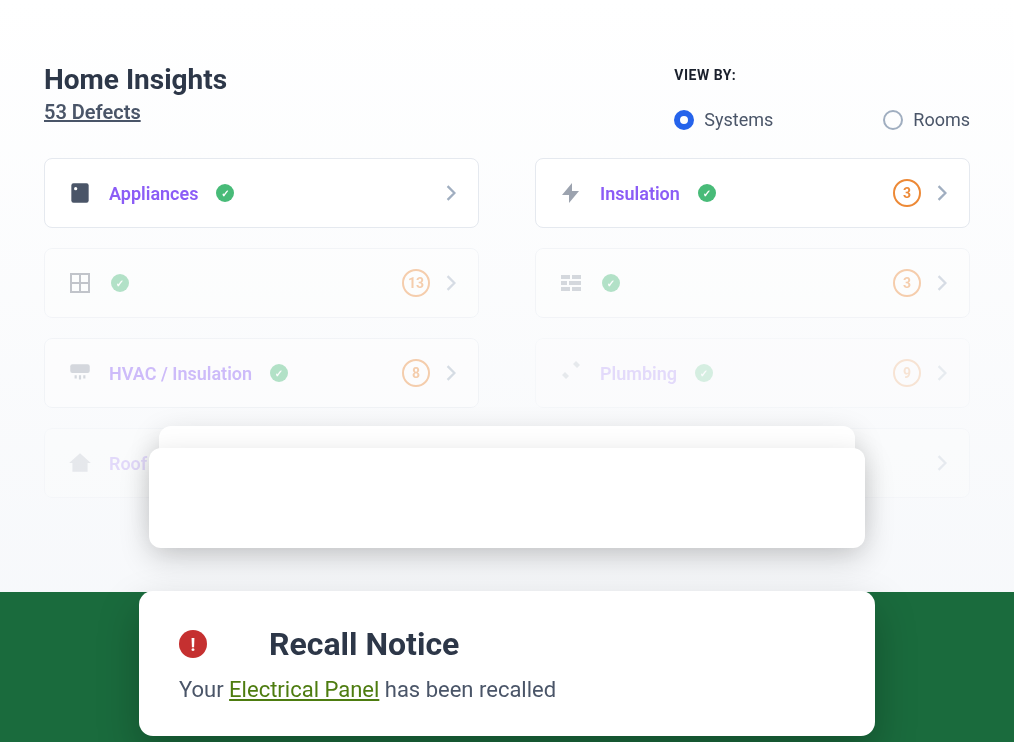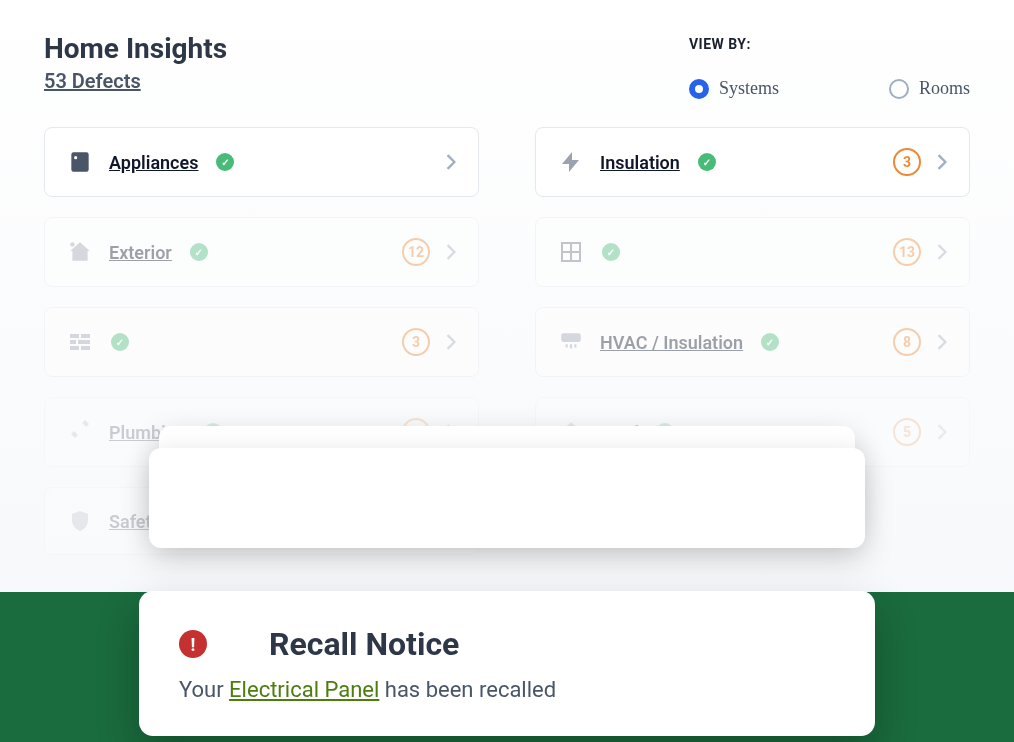--- a/index.html
+++ b/index.html
@@ -5,21 +5,21 @@
     * { box-sizing: border-box; margin: 0; padding: 0; }
     body {
       font-family: -apple-system, BlinkMacSystemFont, 'Segoe UI', Roboto, sans-serif;
       background: linear-gradient(to bottom, #ffffff 0%, #f5f7fa 100%);
       width: 1014px;
       height: 742px;
       position: relative;
       overflow: hidden;
     }
     .container {
-      padding: 32px 44px 0 44px;
+      padding: 63px 44px 0 44px;
     }
     .header {
       display: flex;
       justify-content: space-between;
       align-items: flex-start;
       margin-bottom: 28px;
     }
     .header-left { }
     .page-title {
       font-size: 28px;
@@ -63,21 +63,20 @@
       align-items: center;
       justify-content: center;
     }
     .radio-circle.selected {
       border-color: #2563eb;
       border-width: 6px;
     }
     .radio-option span {
       font-size: 18px;
       color: #4a5568;
-      font-family: Liberation Serif, serif;
     }
     .grid {
       display: grid;
       grid-template-columns: 1fr 1fr;
       gap: 20px 56px;
     }
     .card {
       background: #ffffff;
       border: 1px solid #e5e9ef;
       border-radius: 8px;
@@ -93,23 +92,22 @@
       width: 26px;
       height: 26px;
       display: flex;
       align-items: center;
       justify-content: center;
       color: #6b7280;
     }
     .card-label {
       font-size: 18px;
       font-weight: 600;
-      color: #0f172a;
+      color: #8b5cf6;
       flex: 0 0 auto;
-      text-decoration: underline;
     }
     .verified-badge {
       width: 18px;
       height: 18px;
       background: #48bb78;
       border-radius: 50%;
       display: inline-flex;
       align-items: center;
       justify-content: center;
       margin-left: 2px;
@@ -257,37 +255,20 @@
         <div class="spacer"></div>
         <div class="count-badge">3</div>
         <div class="chevron">
           <svg width="10" height="16" viewBox="0 0 8 14" fill="none" stroke="currentColor" stroke-width="2">
             <path d="M1 1l6 6-6 6"></path>
           </svg>
         </div>
       </div>
       <div class="card faded">
         <div class="card-icon">
-          <svg width="26" height="26" viewBox="0 0 24 24" fill="#9ca3af">
-            <path d="M12 3l9 8h-2v9H5v-9H3l9-8z"></path>
-            <circle cx="5" cy="5" r="2" fill="#9ca3af"></circle>
-          </svg>
-        </div>
-        <div class="card-label">Exterior</div>
-        <div class="verified-badge"></div>
-        <div class="spacer"></div>
-        <div class="count-badge">12</div>
-        <div class="chevron">
-          <svg width="10" height="16" viewBox="0 0 8 14" fill="none" stroke="currentColor" stroke-width="2">
-            <path d="M1 1l6 6-6 6"></path>
-          </svg>
-        </div>
-      </div>
-      <div class="card faded">
-        <div class="card-icon">
           <svg width="24" height="24" viewBox="0 0 24 24" fill="none" stroke="#6b7280" stroke-width="2">
             <rect x="3" y="3" width="18" height="18"></rect>
             <line x1="12" y1="3" x2="12" y2="21"></line>
             <line x1="3" y1="12" x2="21" y2="12"></line>
           </svg>
         </div>
         <div class="verified-badge"></div>
         <div class="spacer"></div>
         <div class="count-badge">13</div>
         <div class="chevron">

